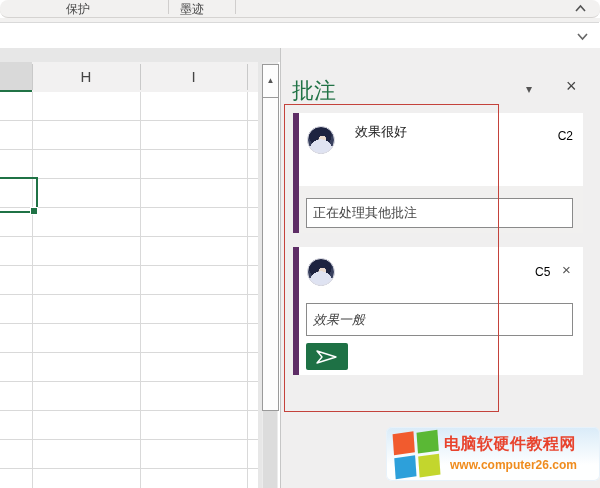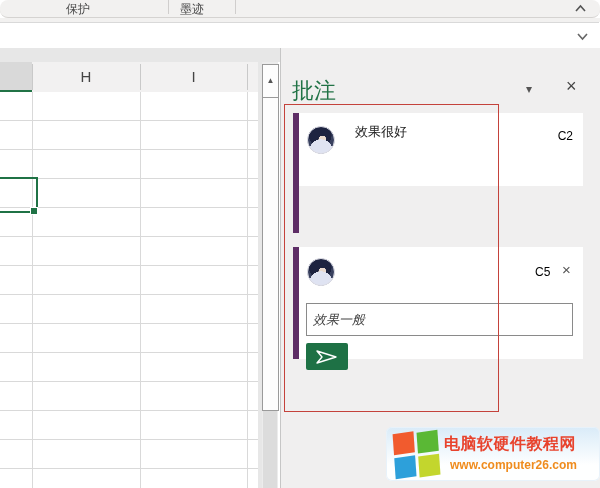--- a/index.html
+++ b/index.html
@@ -39,21 +39,21 @@
   
   .panel{left:280px;top:48px;width:320px;height:440px;background:#f0efef;border-left:1px solid #c6c6c6;}
   .panel-title{left:292px;top:76px;font-size:22px;color:#217346;}
   .panel-dd{left:526px;top:82px;font-size:12px;color:#555;}
   .panel-close{left:566px;top:76px;font-size:18px;color:#444;}
 
   .card{width:284px;border-left:6px solid #5e2d66;}
   .card1{left:293px;top:113px;height:120px;}
   .card1-main{left:0;top:0;width:284px;height:73px;background:#fff;}
   .card1-reply{left:0;top:73px;width:284px;height:47px;background:#f1f0ef;}
-  .card2{left:293px;top:247px;height:112px;background:#fff;}
+  .card2{left:293px;top:247px;height:128px;background:#fff;}
 
   .avatar{width:26px;height:26px;border-radius:50%;border:1px solid #e0e0e8;
     background:
       radial-gradient(circle at 50% 92%, #dfe3f2 0 42%, rgba(0,0,0,0) 43%),
       radial-gradient(circle at 55% 48%, #e9d9cd 0 19%, rgba(0,0,0,0) 20%),
       radial-gradient(circle at 47% 32%, #1d2340 0 50%, rgba(0,0,0,0) 51%),
       #39415f;}
   .cmt-text{font-size:13px;color:#222;}
   .cell-ref{font-size:12px;color:#000000;}
   .cmt-input{background:#fff;border:1px solid #8a8a8a;font-size:13px;color:#444;
@@ -126,20 +126,23 @@
   <div class="abs panel-title">批注</div>
   <div class="abs panel-dd">▾</div>
   <div class="abs panel-close">×</div>
 
   <div class="abs card card1">
     <div class="abs card1-main">
       <div class="abs avatar" style="left:8px;top:13px;"></div>
       <div class="abs cmt-text" style="left:44px;top:10px;margin-left:12px;">效果很好</div>
       <div class="abs cell-ref" style="right:10px;top:16px;">C2</div>
     </div>
+    <div class="abs card1-reply">
+      <input class="abs cmt-input" style="left: 7px; top: 12px; width: 253px; height: 28px;" value="正在处理其他批注">
+    </div>
   </div>
 
   <div class="abs card card2">
     <div class="abs avatar" style="left:8px;top:11px;"></div>
     <div class="abs cell-ref" style="left:236px;top:18px;">C5</div>
     <div class="abs del-x" style="left:263px;top:14px;">×</div>
     <input class="abs cmt-input" style="left: 7px; top: 56px; width: 253px; height: 31px; font-style: italic;" value="效果一般">
     <button class="abs send-btn">
       <svg width="22" height="14" viewBox="0 0 22 14">
         <path d="M1 13 L20 7 L1 1 L6 7 Z" fill="none" stroke="#fff" stroke-width="1.4" stroke-linejoin="round"></path>

